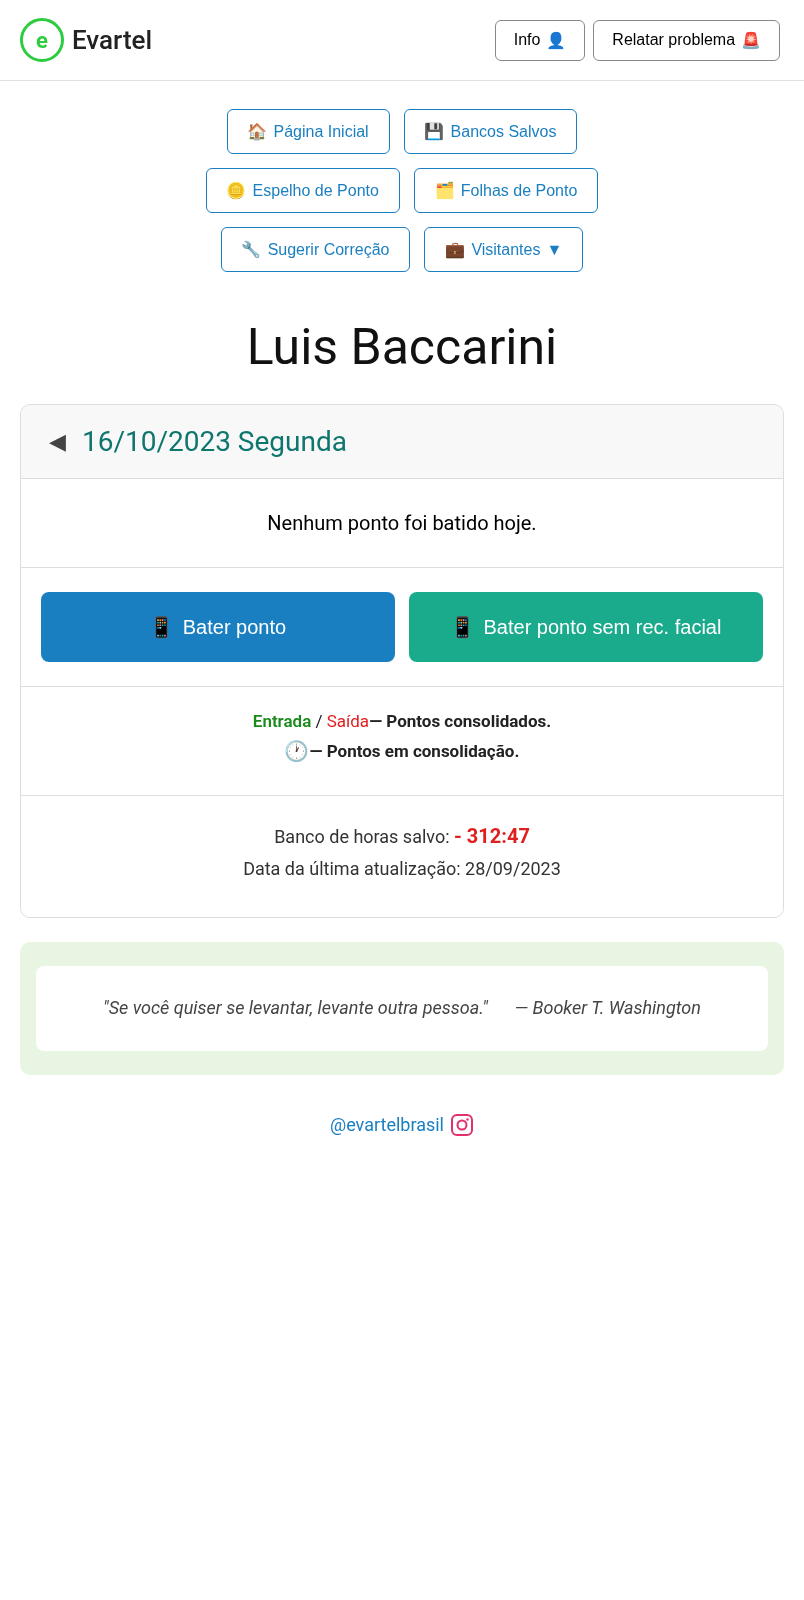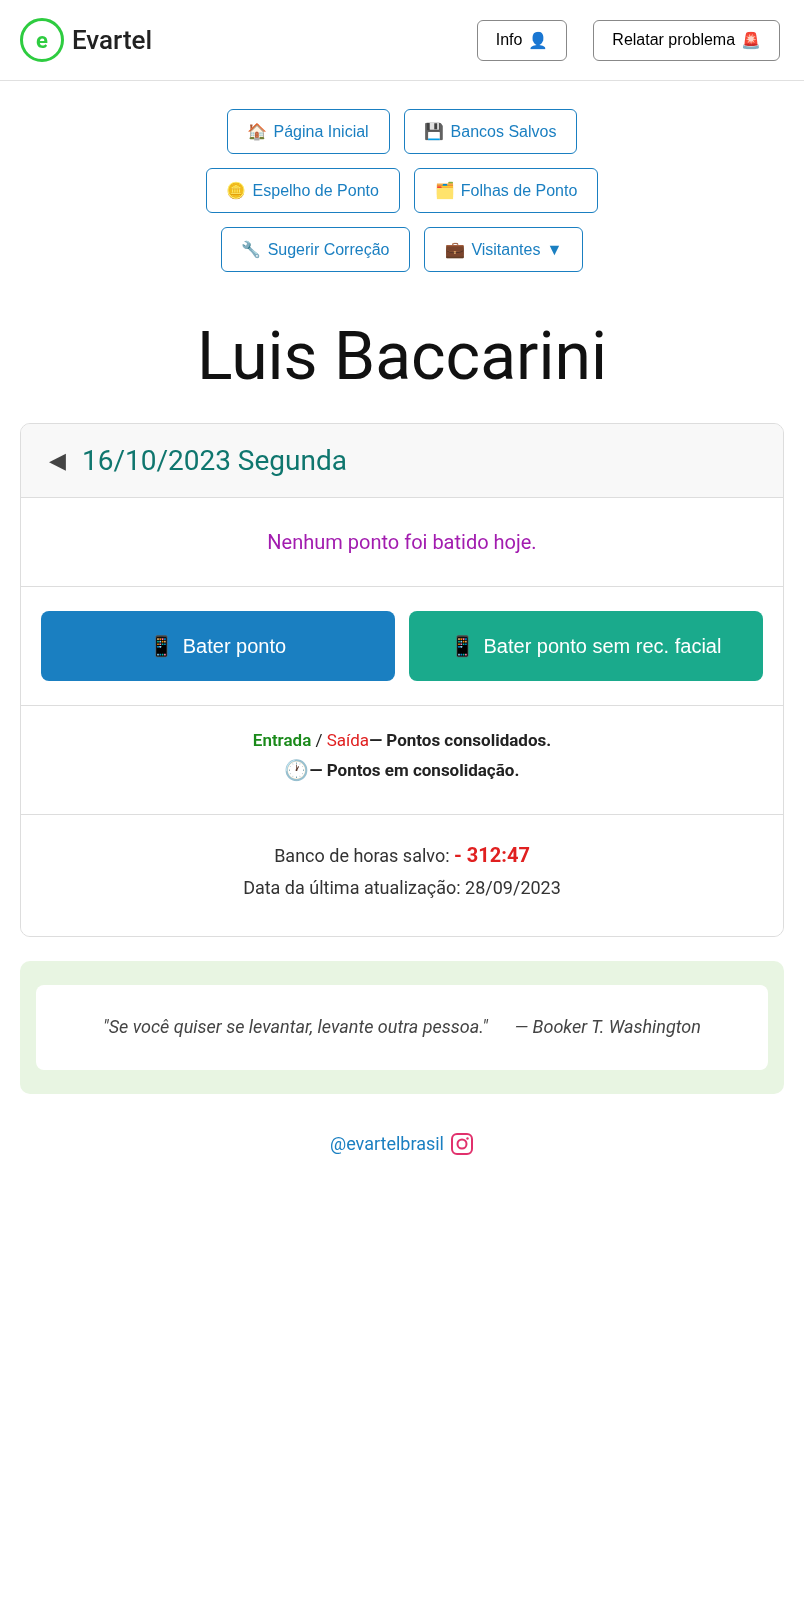--- a/index.html
+++ b/index.html
@@ -37,21 +37,21 @@
       font-weight: bold;
       color: #2ecc40;
     }
     .logo-text {
       font-size: 26px;
       font-weight: 500;
       color: #222;
     }
     .header-buttons {
       display: flex;
-      gap: 26px;
+      gap: 8px;
     }
     .header-btn {
       border: 1.5px solid #888;
       background: #fff;
       border-radius: 6px;
       padding: 10px 18px;
       font-size: 16px;
       cursor: pointer;
       display: flex;
       align-items: center;
@@ -82,21 +82,21 @@
       display: flex;
       align-items: center;
       gap: 6px;
       white-space: nowrap;
     }
 
     
     .page-title {
       text-align: center;
       padding: 36px 20px 28px;
-      font-size: 66px;
+      font-size: 50px;
       font-weight: 400;
       color: #111;
     }
 
     
     .main-card {
       margin: 0 20px 24px;
       border: 1.5px solid #ddd;
       border-radius: 10px;
       overflow: hidden;
@@ -121,21 +121,21 @@
       font-size: 28px;
       font-weight: 400;
       color: #0f766e;
     }
 
     
     .no-punch {
       padding: 32px 20px;
       text-align: center;
       font-size: 20px;
-      color: #a21caf;
+      color: #000000;
       border-bottom: 1.5px solid #ddd;
       background: #fff;
     }
 
     
     .action-buttons {
       display: flex;
       gap: 14px;
       padding: 24px 20px;
       border-bottom: 1.5px solid #ddd;

